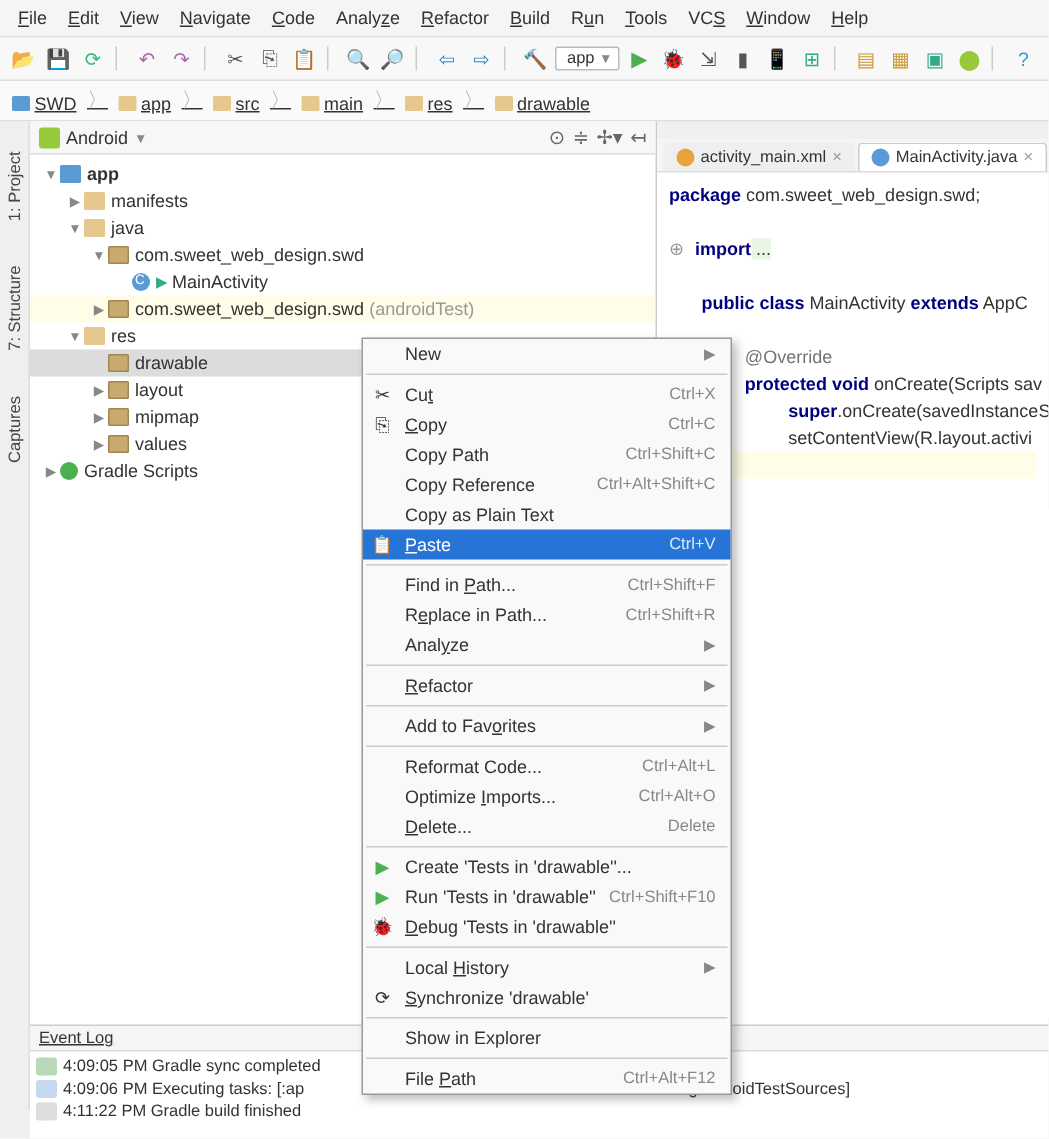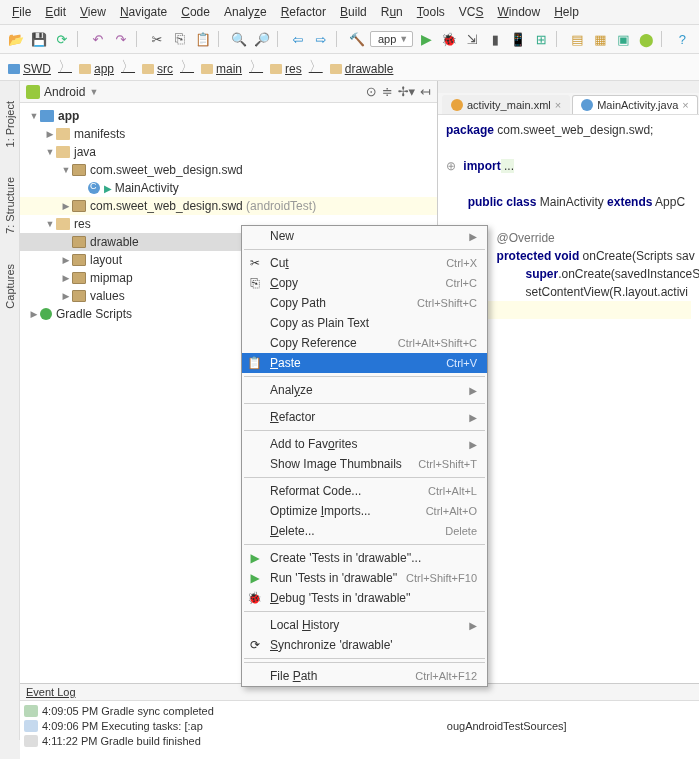--- a/index.html
+++ b/index.html
@@ -333,49 +333,53 @@
     <div class="cm-item">
       <span><u>C</u>opy</span>
       <span class="icon-slot">⎘</span>
       <span class="shortcut">Ctrl+C</span>
     </div>
     <div class="cm-item">
       <span>Copy Path</span>
       <span class="shortcut">Ctrl+Shift+C</span>
     </div>
     <div class="cm-item">
-      <span>Copy as Plain Text</span>
-    </div>
-    <div class="cm-item">
       <span>Copy Reference</span>
       <span class="shortcut">Ctrl+Alt+Shift+C</span>
+    </div>
+    <div class="cm-item">
+      <span>Copy as Plain Text</span>
     </div>
     <div class="cm-item selected">
       <span><u>P</u>aste</span>
       <span class="icon-slot">📋</span>
       <span class="shortcut">Ctrl+V</span>
     </div>
     <div class="cm-sep"></div>
     <div class="cm-item">
+      <span>Find in <u>P</u>ath...</span>
+      <span class="shortcut">Ctrl+Shift+F</span>
+    </div>
+    <div class="cm-item">
+      <span>R<u>e</u>place in Path...</span>
+      <span class="shortcut">Ctrl+Shift+R</span>
+    </div>
+    <div class="cm-item">
       <span>Anal<u>y</u>ze</span>
       <span class="submenu">▶</span>
     </div>
     <div class="cm-sep"></div>
     <div class="cm-item">
       <span><u>R</u>efactor</span>
       <span class="submenu">▶</span>
     </div>
     <div class="cm-sep"></div>
     <div class="cm-item">
       <span>Add to Fav<u>o</u>rites</span>
       <span class="submenu">▶</span>
-    </div>
-    <div class="cm-item">
-      <span>Show Image Thumbnails</span>
-      <span class="shortcut">Ctrl+Shift+T</span>
     </div>
     <div class="cm-sep"></div>
     <div class="cm-item">
       <span>Reformat Code...</span>
       <span class="shortcut">Ctrl+Alt+L</span>
     </div>
     <div class="cm-item">
       <span>Optimize <u>I</u>mports...</span>
       <span class="shortcut">Ctrl+Alt+O</span>
     </div>
@@ -400,18 +404,21 @@
     <div class="cm-sep"></div>
     <div class="cm-item">
       <span>Local <u>H</u>istory</span>
       <span class="submenu">▶</span>
     </div>
     <div class="cm-item">
       <span><u>S</u>ynchronize 'drawable'</span>
       <span class="icon-slot">⟳</span>
     </div>
     <div class="cm-sep"></div>
+    <div class="cm-item">
+      <span>Show in Explorer</span>
+    </div>
     <div class="cm-sep"></div>
     <div class="cm-item">
       <span>File <u>P</u>ath</span>
       <span class="shortcut">Ctrl+Alt+F12</span>
     </div>
   </div>
 
 </body></html>

